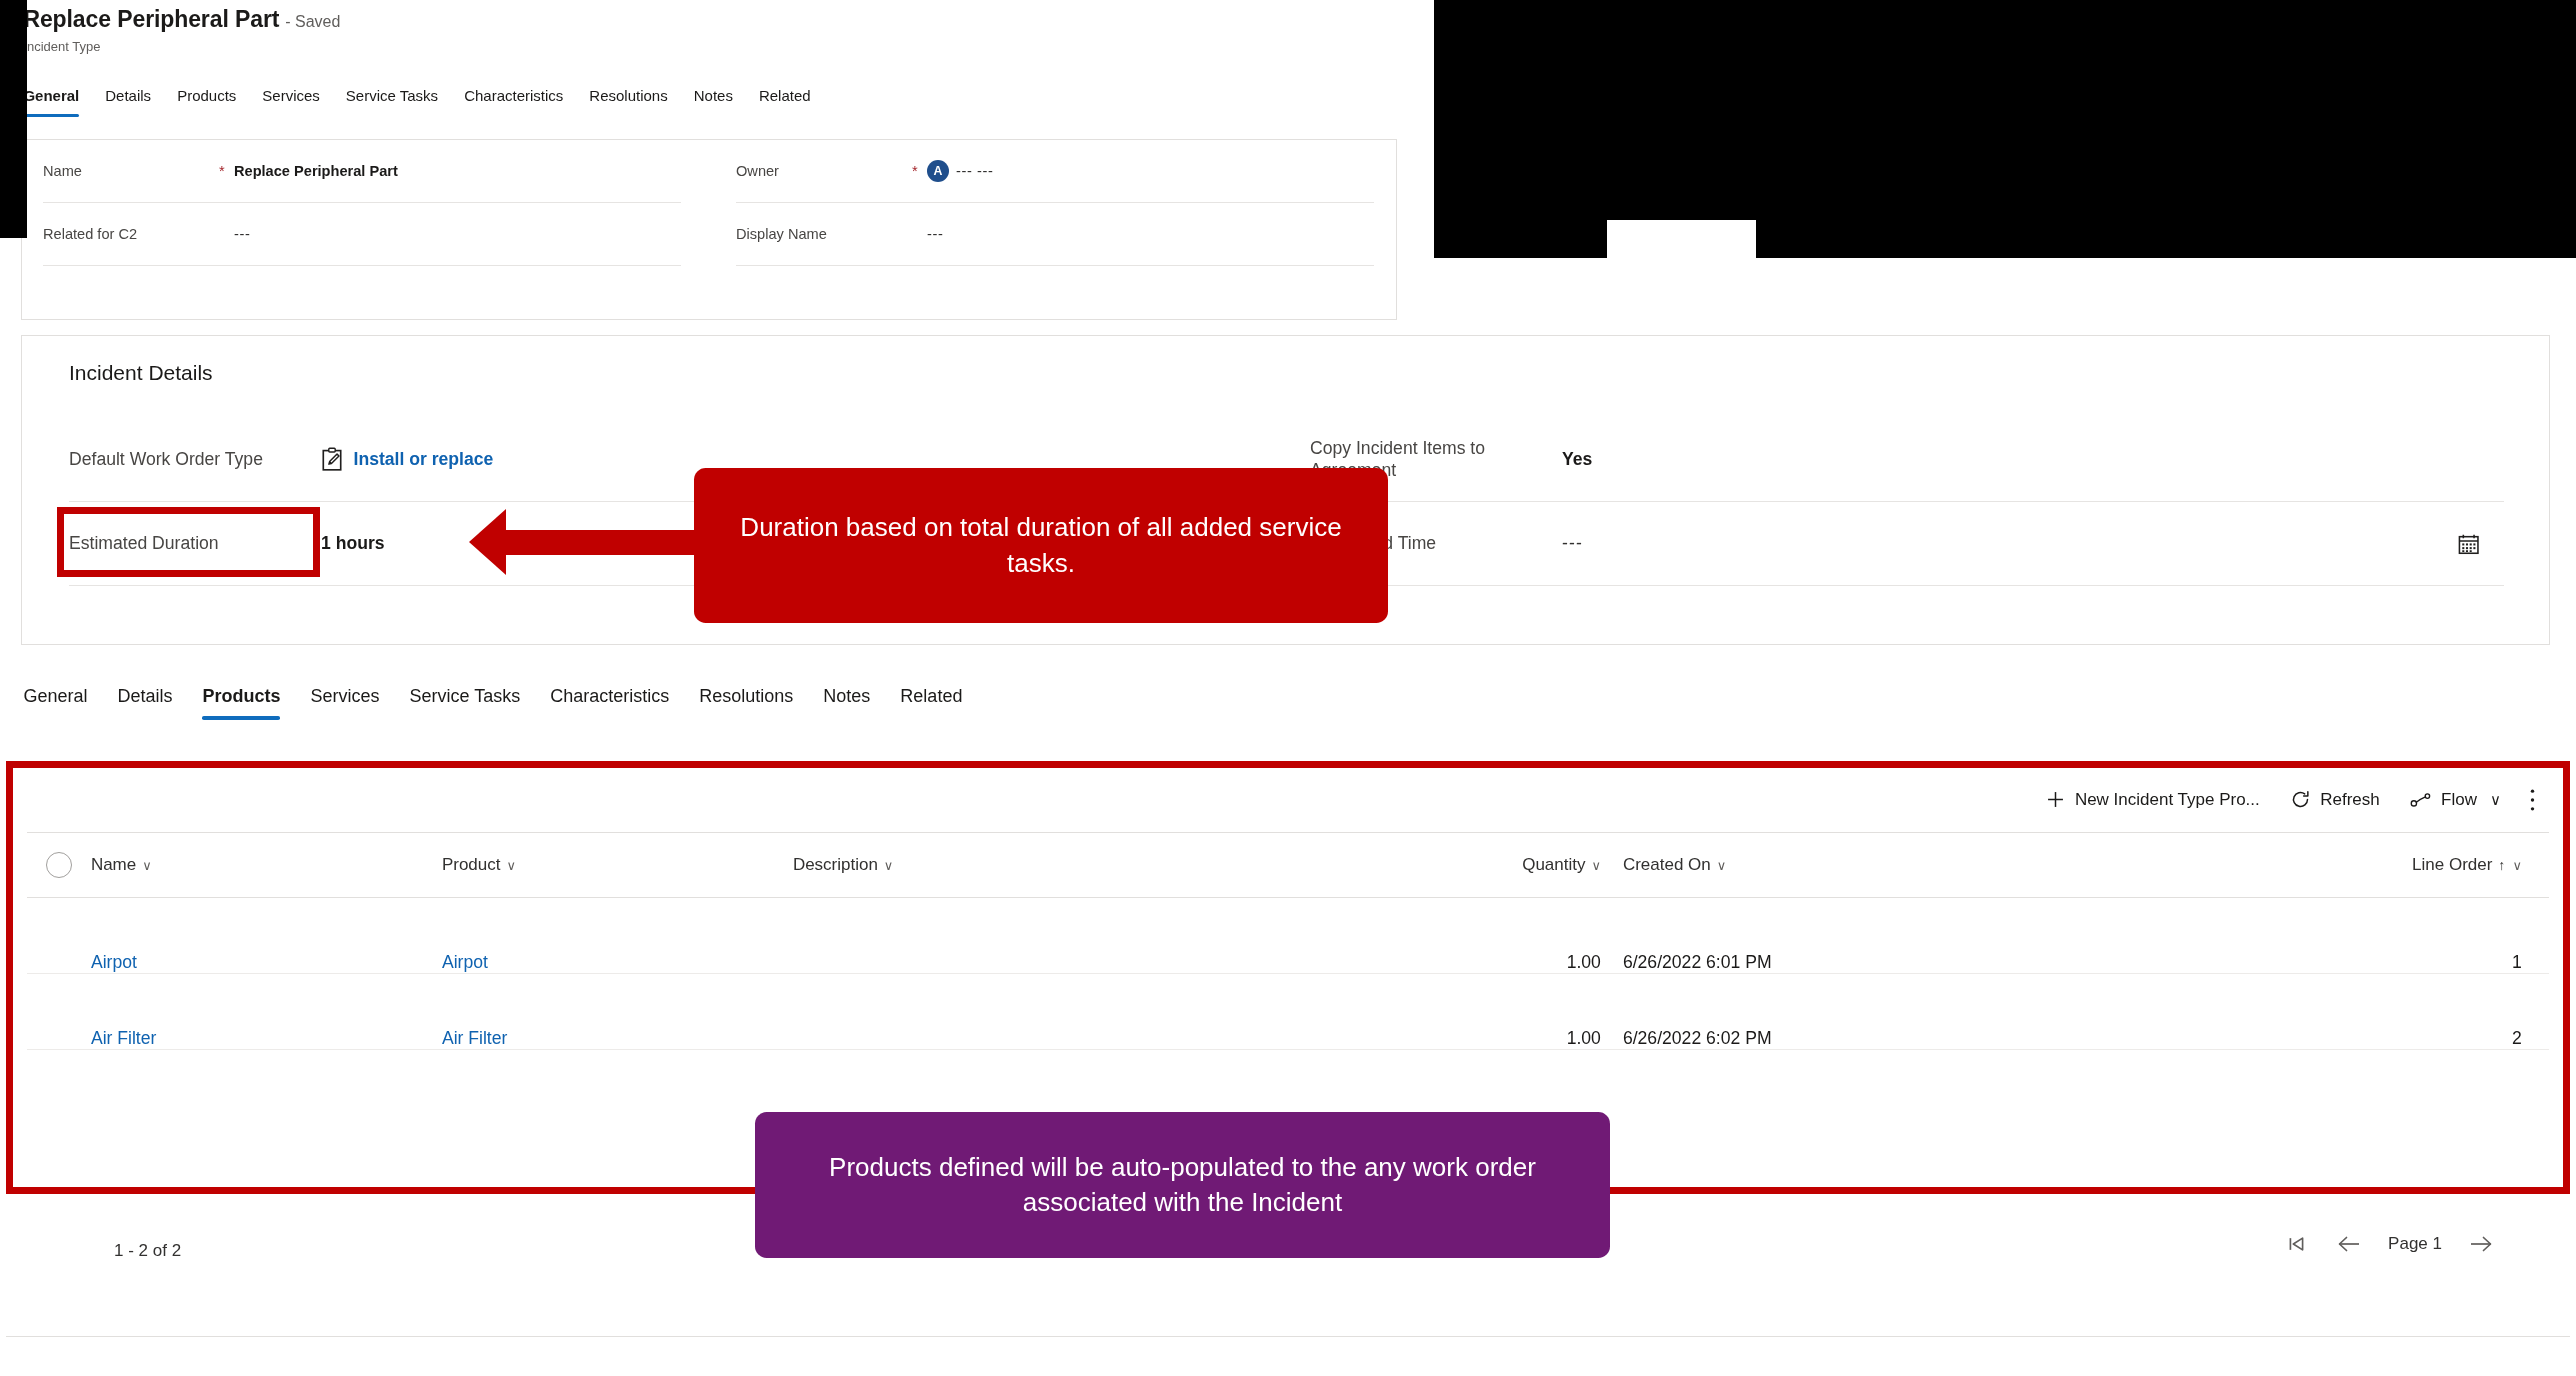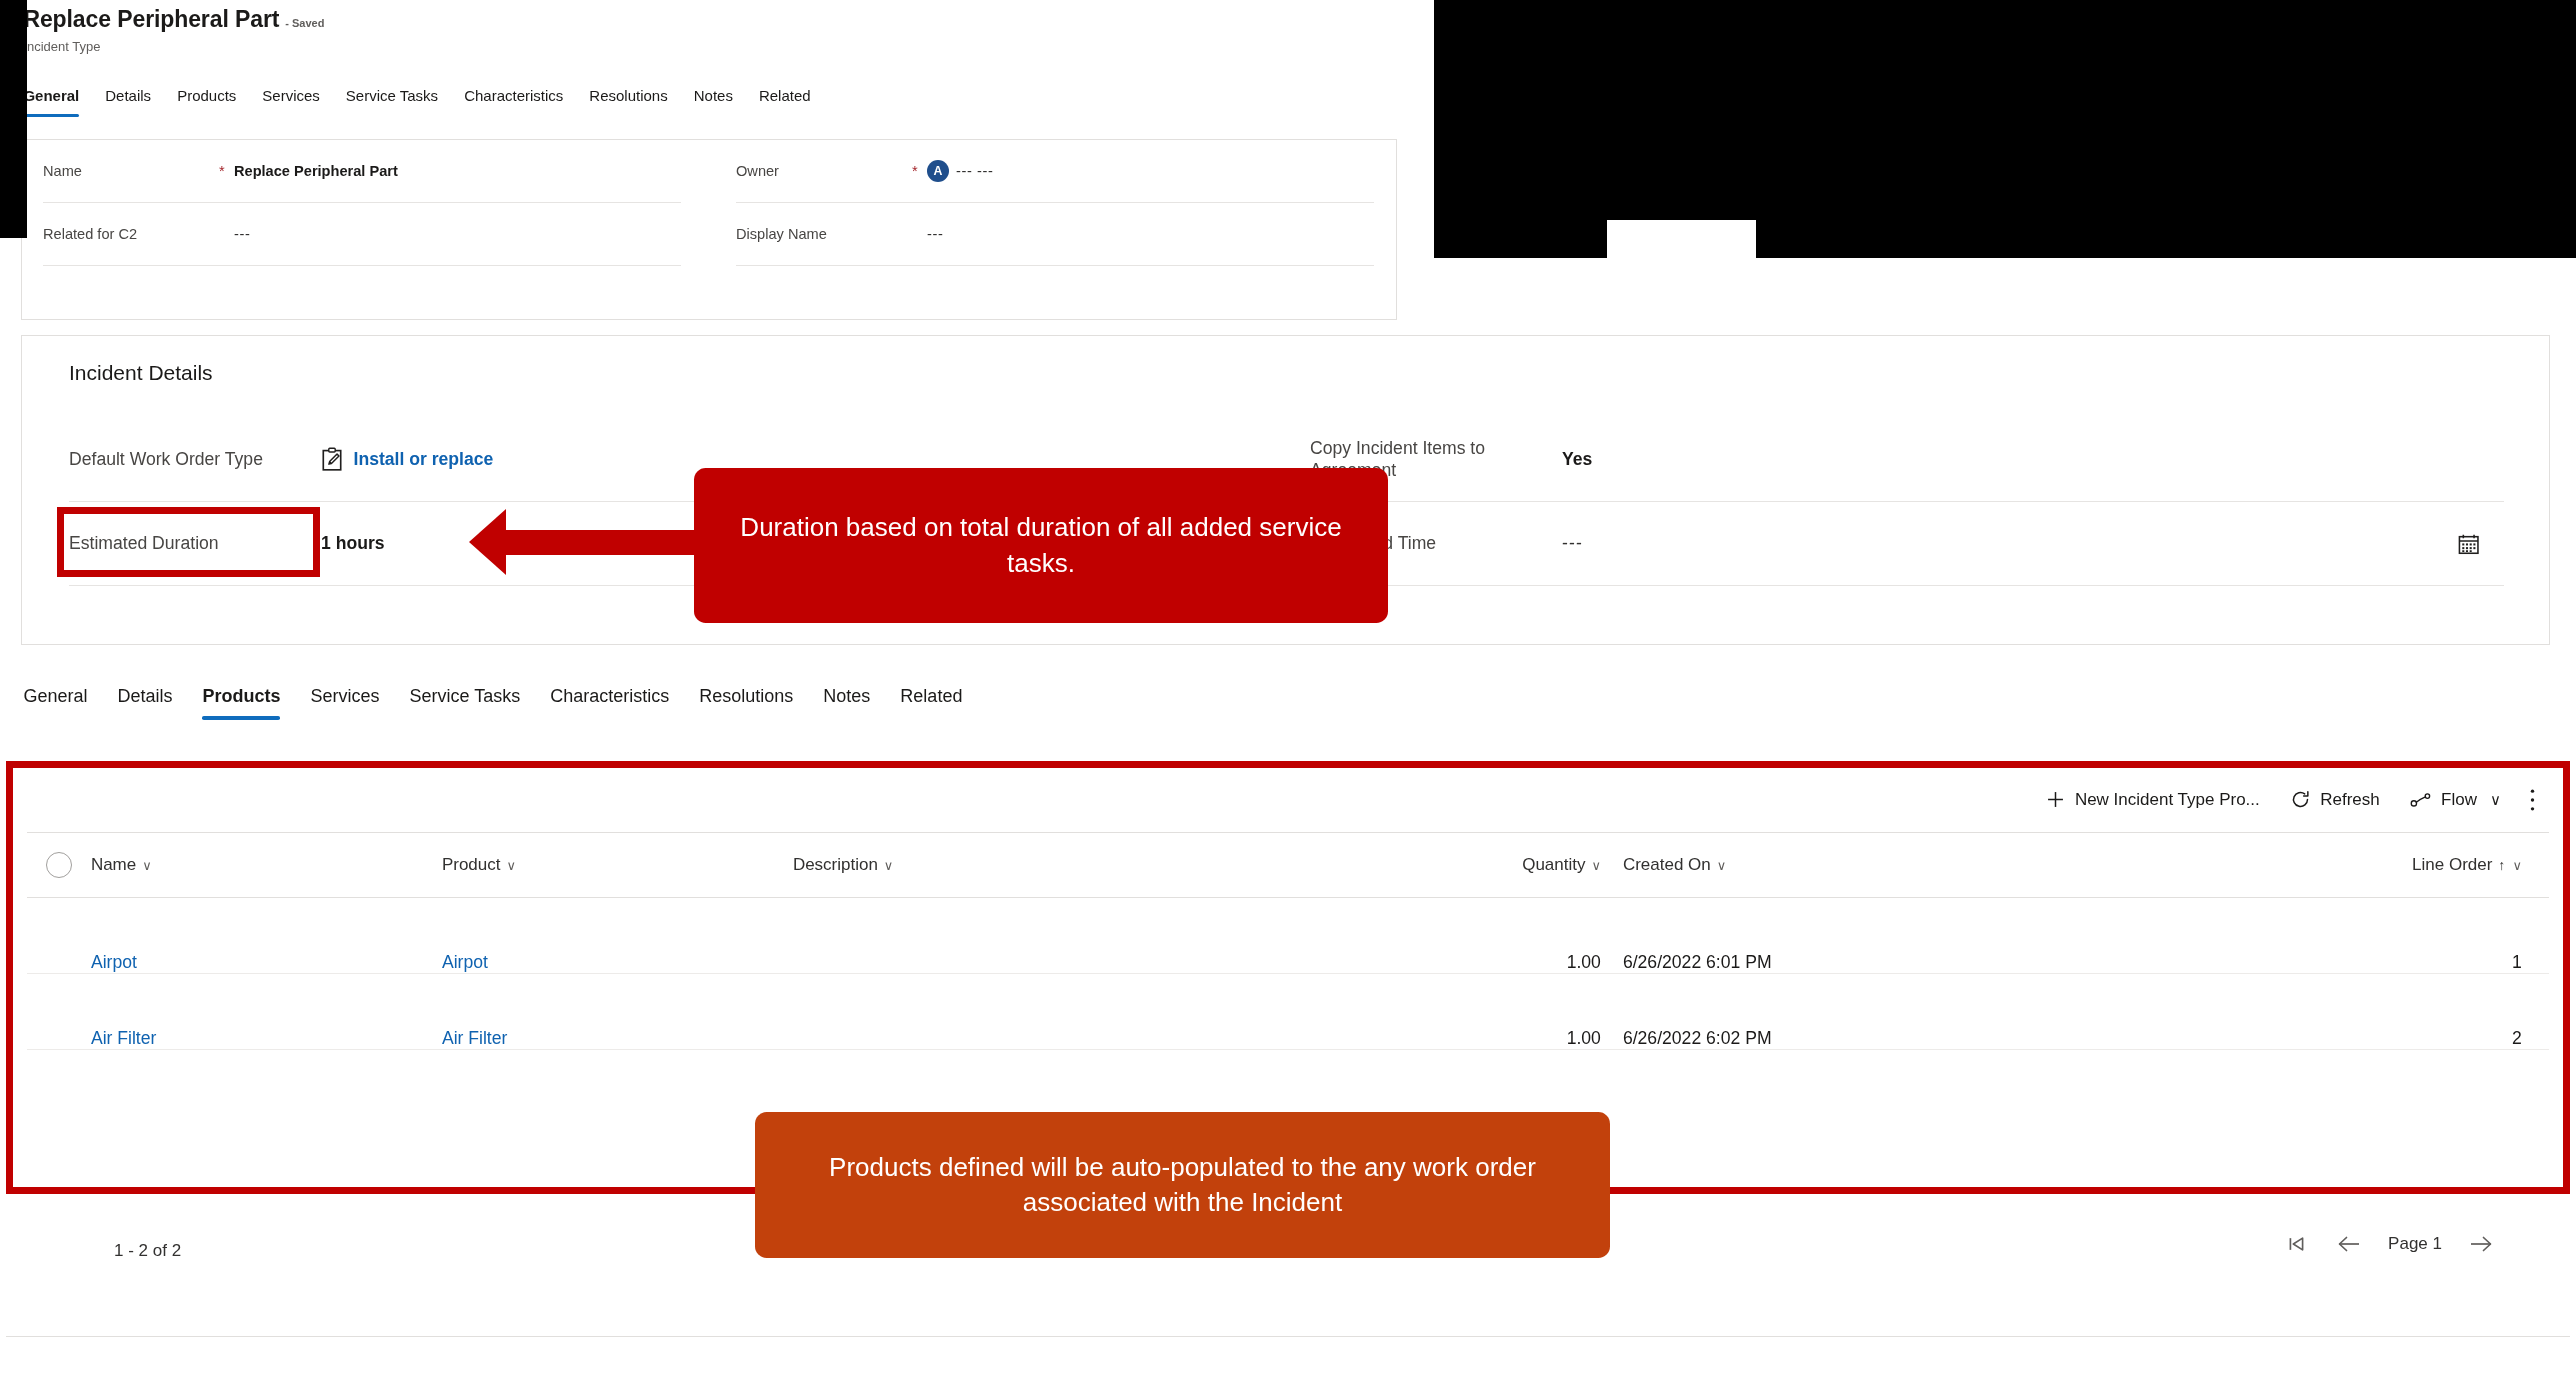--- a/index.html
+++ b/index.html
@@ -19,21 +19,21 @@
   .redact { position:absolute; background:#000000; z-index:40; }
   #redact-left    { left:0;    top:0;   width:27px;   height:238px; }
   #redact-top     { left:1434px; top:0; width:1142px; height:220px; }
   #redact-top-b1  { left:1434px; top:220px; width:173px; height:38px; }
   #redact-top-b2  { left:1756px; top:220px; width:820px; height:38px; }
 
   
   #record-header { position:absolute; left:23.4px; top:5.9px; width:1405px; }
   .rec-title-row { display:flex; align-items:baseline; gap:5.9px; }
   .rec-title { font-size:23px; font-weight:700; color:#1b1a19; letter-spacing:-0.1px; }
-  .rec-saved { font-size:11px; color:#605e5c; font-weight:700; }
+  .rec-saved { font-size:16px; color:#605e5c; font-weight:400; }
   .rec-sub { font-size:13px; color:#605e5c; margin-top:5.9px; }
 
   
   #tabstrip-top { position:absolute; left:23.4px; top:83px; display:flex; align-items:flex-start; gap:0; }
   #tabstrip-bottom { position:absolute; left:23.4px; top:682px; display:flex; align-items:flex-start; gap:0; }
   .tab { position:relative; padding:0 13px; font-size:15px; color:#1b1a19; line-height:26px; white-space:nowrap; cursor:pointer; }
   #tabstrip-top .tab:first-child, #tabstrip-bottom .tab:first-child { padding-left:0; }
   .tab.sel { font-weight:700; }
   .tab.sel::after {
     content:""; position:absolute; left:0; right:13px; bottom:-8.2px;
@@ -159,21 +159,21 @@
   .c-desc  { width:597px; flex:0 0 597px; }
   .c-qty   { width:211px; flex:0 0 211px; justify-content:flex-end; }
   .c-created { width:503px; flex:0 0 503px; padding-left:22px; }
   .c-line  { flex:1 1 auto; justify-content:flex-end; padding-right:27px; }
   .hcell.c-qty   { justify-content:flex-end; }
   .hcell.c-line  { justify-content:flex-end; }
 
   
   #callout-products {
     position:absolute; left:755px; top:1112px; width:855px; height:146px;
-    background:#c2410c; border-radius:11.7px; z-index:30;
+    background:#701a75; border-radius:11.7px; z-index:30;
     display:flex; align-items:center; justify-content:center;
     color:#ffffff; font-size:26px; line-height:1.35; text-align:center; padding:3.5px 23.4px;
     box-sizing:border-box;
   }
   #rowcount { position:absolute; left:114px; top:1241px; font-size:17px; color:#323130; }
   #pager { position:absolute; right:82px; top:1234px; display:flex; align-items:center; gap:26px; }
   .pgbtn { font-size:20px; color:#605e5c; cursor:pointer; line-height:1; }
   .pglabel { font-size:17px; color:#323130; }
   #grid-bottomline { position:absolute; left:5.9px; top:1336px; width:2564px; height:1.2px; background:#e1dfdd; }
 

